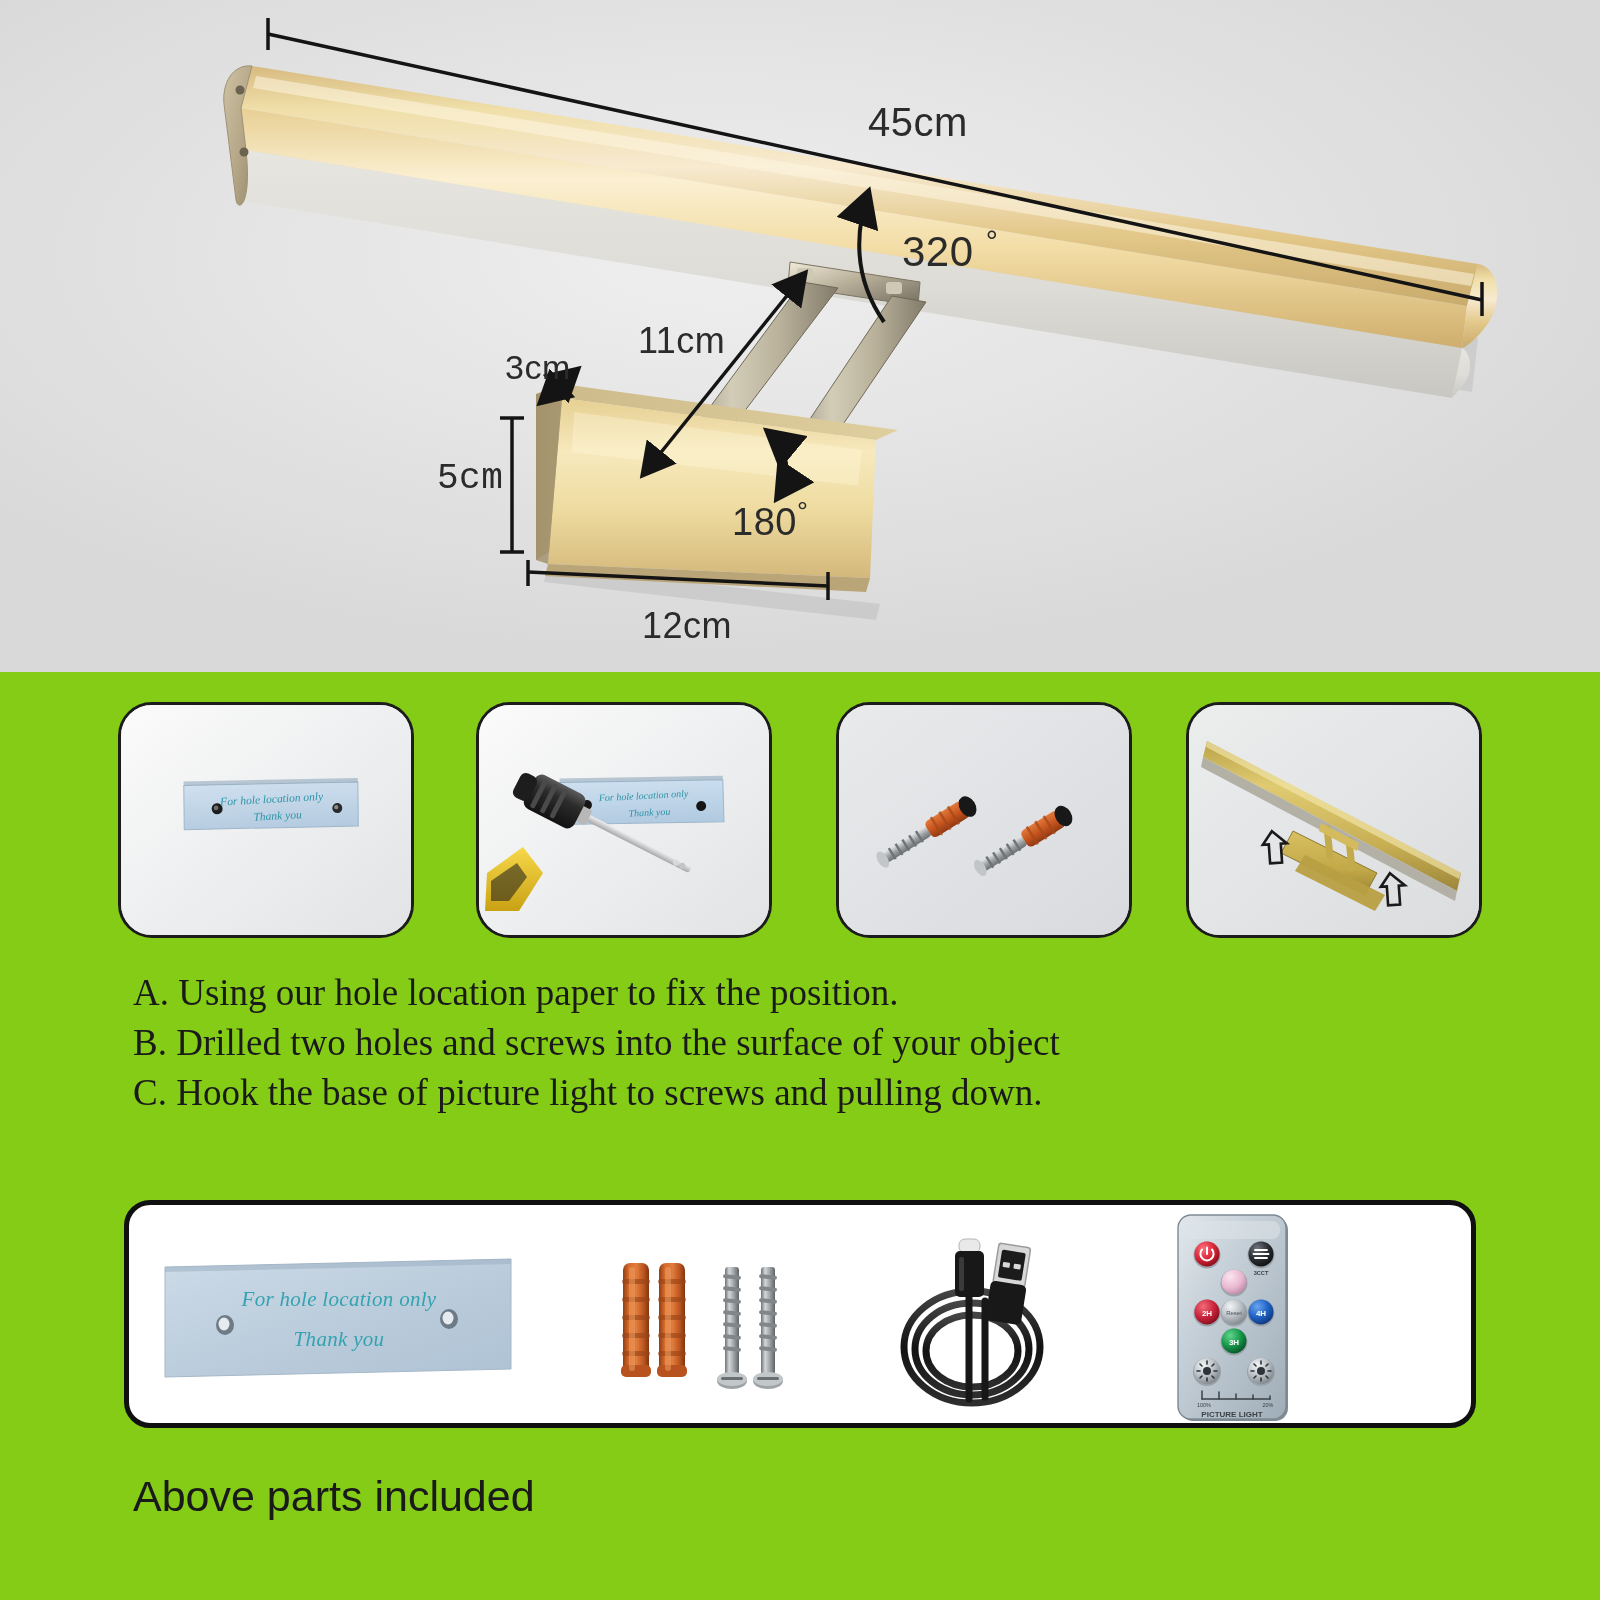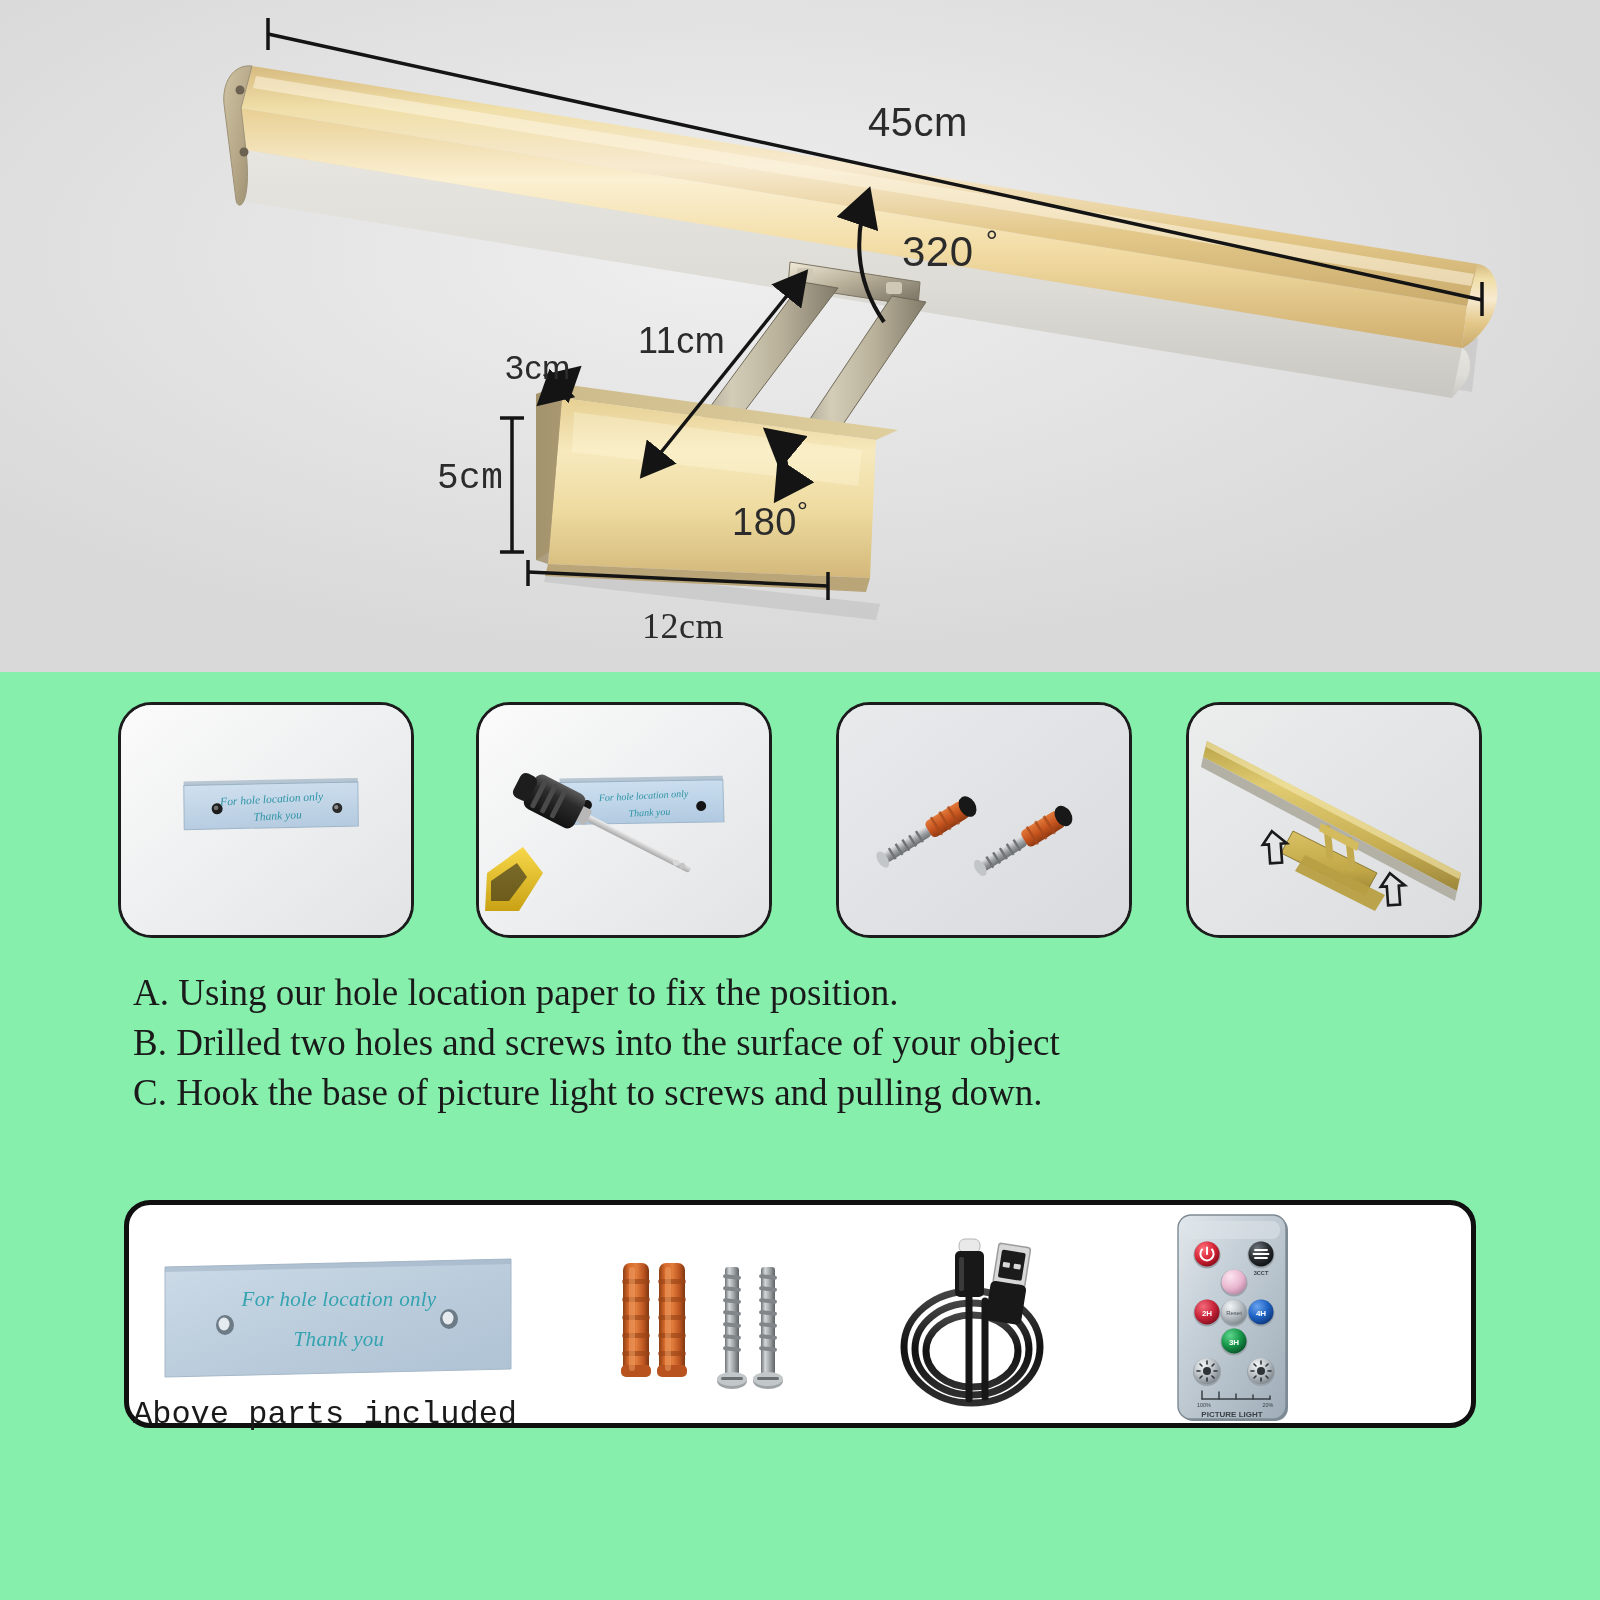--- a/index.html
+++ b/index.html
@@ -3,21 +3,21 @@
 <meta charset="utf-8">
 <style>
   * { box-sizing: border-box; }
   html, body {
     margin: 0; padding: 0;
     width: 1600px; height: 1600px;
     background: #ffffff;
     font-family: "Liberation Sans", sans-serif;
     overflow: hidden;
   }
-  #page { position: relative; width: 1600px; height: 1600px; background:#86efac; }
+  #page { position: relative; width: 1600px; height: 1600px; background:#84cc16; }
 
   
   #hero {
     position: absolute; left: 0; top: 0; width: 1600px; height: 672px;
     background: linear-gradient(160deg,#e6e6e6 0%, #e2e2e2 45%, #dadada 100%);
     overflow: hidden;
   }
   #hero svg { position:absolute; left:0; top:0; }
 
   .dimlabel {
@@ -25,21 +25,21 @@
     font-family: "Liberation Sans", sans-serif;
     color: #2b2b2b;
     white-space: nowrap;
     letter-spacing: .5px;
   }
   #lbl-45  { left: 868px; top: 100px;  font-size: 40px; }
   #lbl-320 { left: 902px; top: 224px;  font-size: 42px; }
   #lbl-11  { left: 638px; top: 320px;  font-size: 36px; }
   #lbl-3   { left: 505px; top: 348px;  font-size: 34px; }
   #lbl-5   { left: 437px; top: 458px;  font-size: 36px; font-family: Liberation Mono, monospace; }
-  #lbl-12  { left: 642px; top: 605px;  font-size: 36px; font-family: Liberation Serif, serif; }
+  #lbl-12  { left: 642px; top: 605px;  font-size: 36px; }
   #lbl-180 { left: 732px; top: 496px;  font-size: 38px; }
   .deg-sup { font-size: .72em; vertical-align: super; }
 
   
   #steps {
     position: absolute; left: 0; top: 690px; width: 1600px; height: 260px;
   }
   .step-card {
     position: absolute; top: 12px; width: 296px; height: 236px;
     border: 3px solid #1c1c1c; border-radius: 34px;
@@ -100,23 +100,23 @@
     font-weight: bold;
     fill: #3a4046;
   }
   .rm-scale-txt {
     font-family: "Liberation Sans", sans-serif;
     fill: #3a4046;
   }
 
   
   #footer-caption {
-    position: absolute; left: 133px; top: 1396px;
-    font-family: Liberation Mono, monospace;
-    font-size: 32px; color: #1a1a1a; white-space: nowrap;
+    position: absolute; left: 133px; top: 1472px;
+    font-family: Liberation Sans, sans-serif;
+    font-size: 43px; color: #1a1a1a; white-space: nowrap;
   }
 </style>
 </head>
 <body>
 
 <div id="page">
 
   <div id="hero">
     <svg width="1600" height="672" viewBox="0 0 1600 672">
       <defs>

